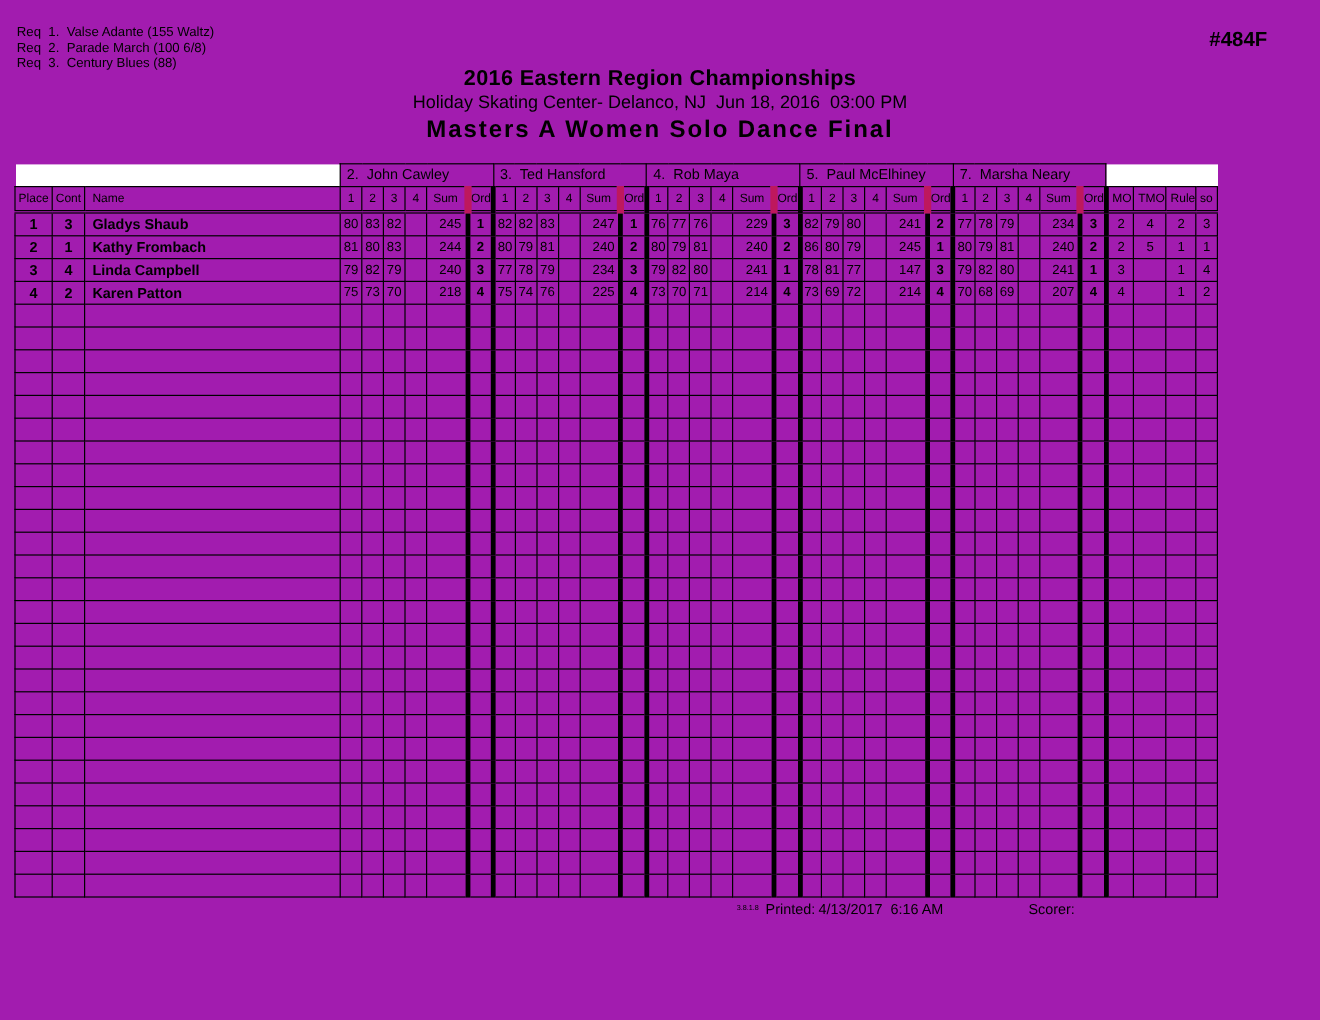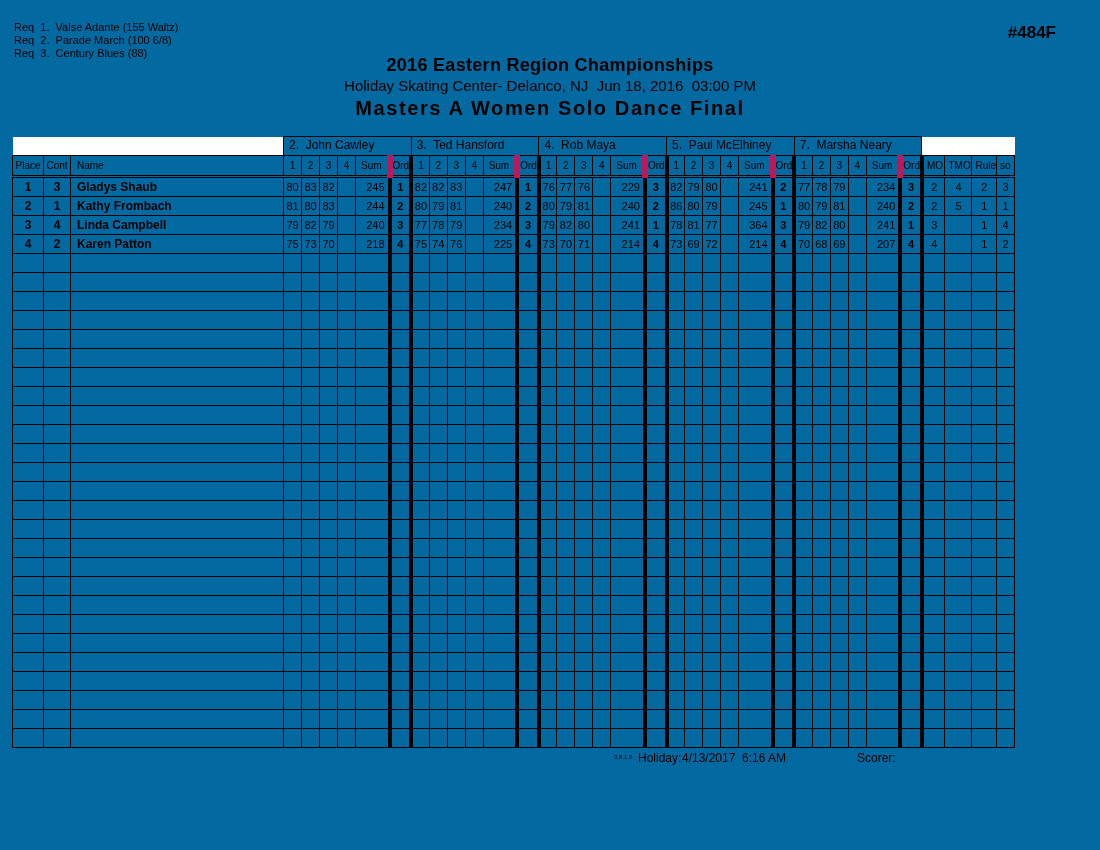--- a/index.html
+++ b/index.html
@@ -1,16 +1,16 @@
 <!DOCTYPE html>
 <html><head>
 <meta charset="utf-8">
 <style>
   html,body{margin:0;padding:0;background:#ffffff;}
-  .page{position:relative;width:1100px;height:850px;background:#0369a1;color:#000;
+  .page{position:relative;width:1100px;height:850px;background:#a21caf;color:#000;
         font-family:"Liberation Sans","DejaVu Sans",sans-serif;overflow:hidden;}
 
   
   .req-block{position:absolute;left:14px;top:21px;font-size:11px;line-height:13px;}
   .req-line{white-space:pre;}
 
   
   .titles{position:absolute;left:0;top:20px;width:100%;text-align:center;}
   .t1{font-size:18px;font-weight:bold;line-height:22px;letter-spacing:0.3px;margin-top:34px;}
   .t2{font-size:15px;line-height:20px;white-space:pre;}
@@ -244,21 +244,21 @@
           <td class="c-score">79</td>
           <td class="c-score">82</td>
           <td class="c-score">80</td>
           <td class="c-score"></td>
           <td class="c-sum">241</td>
           <td class="c-ord">1</td>
           <td class="c-score">78</td>
           <td class="c-score">81</td>
           <td class="c-score">77</td>
           <td class="c-score"></td>
-          <td class="c-sum">364</td>
+          <td class="c-sum">147</td>
           <td class="c-ord">3</td>
           <td class="c-score">79</td>
           <td class="c-score">82</td>
           <td class="c-score">80</td>
           <td class="c-score"></td>
           <td class="c-sum">241</td>
           <td class="c-ord">1</td>
           <td class="c-extra">3</td>
           <td class="c-extra"></td>
           <td class="c-extra">1</td>
@@ -1314,17 +1314,17 @@
           <td class="c-ord"></td>
           <td class="c-extra"></td>
           <td class="c-extra"></td>
           <td class="c-extra"></td>
           <td class="c-extra"></td>
         </tr>
       </tbody>
     </table>
 
   <span class="footer-version">3.8.1.8</span>
-  <span class="footer-printed-label">Holiday:</span>
+  <span class="footer-printed-label">Printed:</span>
   <span class="footer-printed-value">4/13/2017  6:16 AM</span>
   <span class="footer-scorer">Scorer:</span>
 
 </div>
 
 </body></html>

